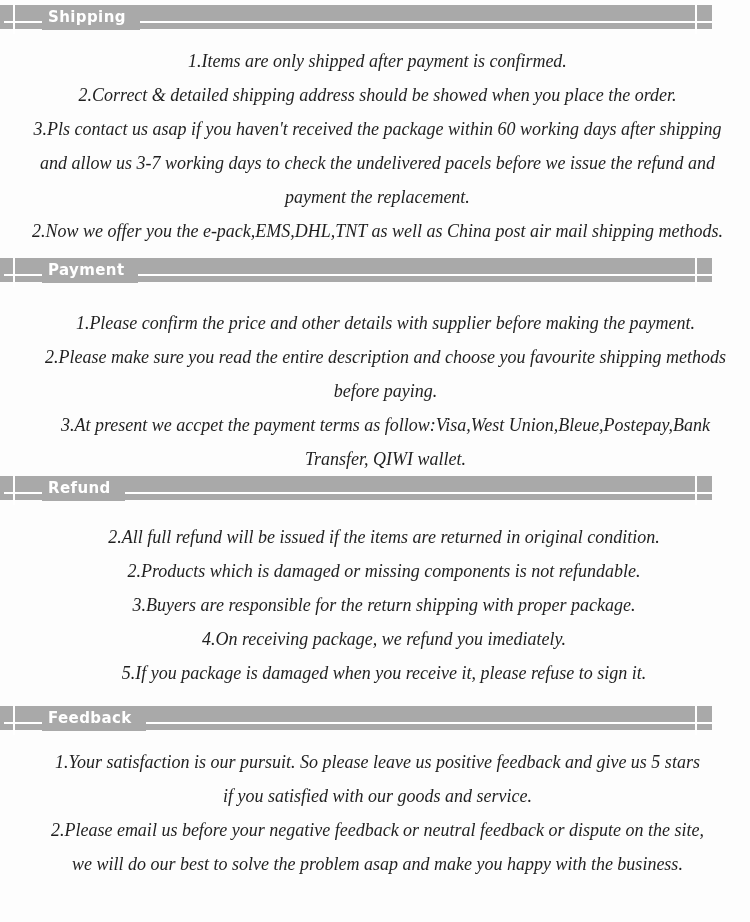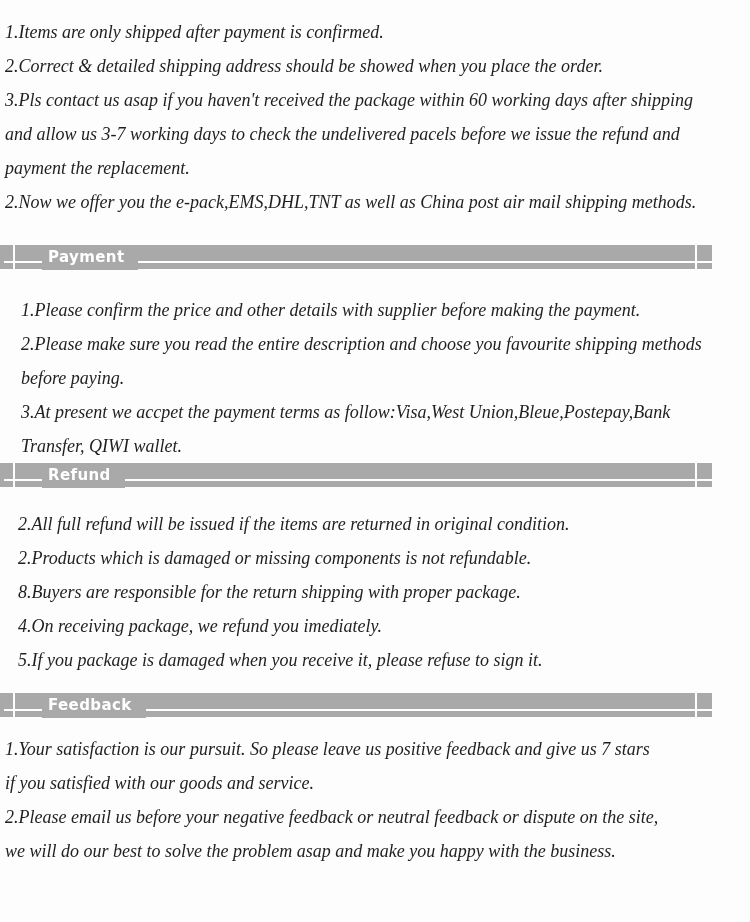--- a/index.html
+++ b/index.html
@@ -36,37 +36,44 @@
     letter-spacing:.4px;
     padding:0 14px 0 6px;
     white-space:nowrap;
   }
   
   .content{
     font:italic 18px/34px "Liberation Serif",serif;
     color:var(--body_text_color,#1f1f1f);
     padding-left:5px;
     white-space:nowrap;
+    text-align:center;
   }
   .content.indent{padding-left:18px;}
   .line{height:34px;}
   
   #section-shipping .bar{margin-top:5px;}
   #section-shipping .content{margin-top:15px;}
-  #section-payment .bar{margin-top:26px;}
+  #section-payment .bar{margin-top:10px;}
   #section-payment .content{margin-top:24px;margin-left:16px;}
   #section-refund .bar{}
   #section-refund .content{margin-top:20px;}
   #section-feedback .bar{margin-top:16px;}
   #section-feedback .content{margin-top:15px;}
 </style>
 </head>
 <body>
 
 <div class="section" id="section-shipping">
+  <div class="bar">
+    <div class="hline"></div>
+    <div class="vline left"></div>
+    <div class="vline right"></div>
+    <span class="bar-label">Shipping</span>
+  </div>
   <div class="content">
     <div class="line">1.Items are only shipped after payment is confirmed.</div>
     <div class="line">2.Correct &amp; detailed shipping address should be showed when you place the order.</div>
     <div class="line">3.Pls contact us asap if you haven't received the package within 60 working days after shipping</div>
     <div class="line">and allow us 3-7 working days to check the undelivered pacels before we issue the refund and</div>
     <div class="line">payment the replacement.</div>
     <div class="line">2.Now we offer you the e-pack,EMS,DHL,TNT as well as China post air mail shipping methods.</div>
   </div>
 </div>
 
@@ -89,32 +96,32 @@
 <div class="section" id="section-refund">
   <div class="bar">
     <div class="hline"></div>
     <div class="vline left"></div>
     <div class="vline right"></div>
     <span class="bar-label">Refund</span>
   </div>
   <div class="content indent">
     <div class="line">2.All full refund will be issued if the items are returned in original condition.</div>
     <div class="line">2.Products which is damaged or missing components is not refundable.</div>
-    <div class="line">8.Buyers are responsible for the return shipping with proper package.</div>
+    <div class="line">3.Buyers are responsible for the return shipping with proper package.</div>
     <div class="line">4.On receiving package, we refund you imediately.</div>
     <div class="line">5.If you package is damaged when you receive it, please refuse to sign it.</div>
   </div>
 </div>
 
 <div class="section" id="section-feedback">
   <div class="bar">
     <div class="hline"></div>
     <div class="vline left"></div>
     <div class="vline right"></div>
     <span class="bar-label">Feedback</span>
   </div>
   <div class="content">
-    <div class="line">1.Your satisfaction is our pursuit. So please leave us positive feedback and give us 7 stars</div>
+    <div class="line">1.Your satisfaction is our pursuit. So please leave us positive feedback and give us 5 stars</div>
     <div class="line">if you satisfied with our goods and service.</div>
     <div class="line">2.Please email us before your negative feedback or neutral feedback or dispute on the site,</div>
     <div class="line">we will do our best to solve the problem asap and make you happy with the business.</div>
   </div>
 </div>
 
 </body></html>

